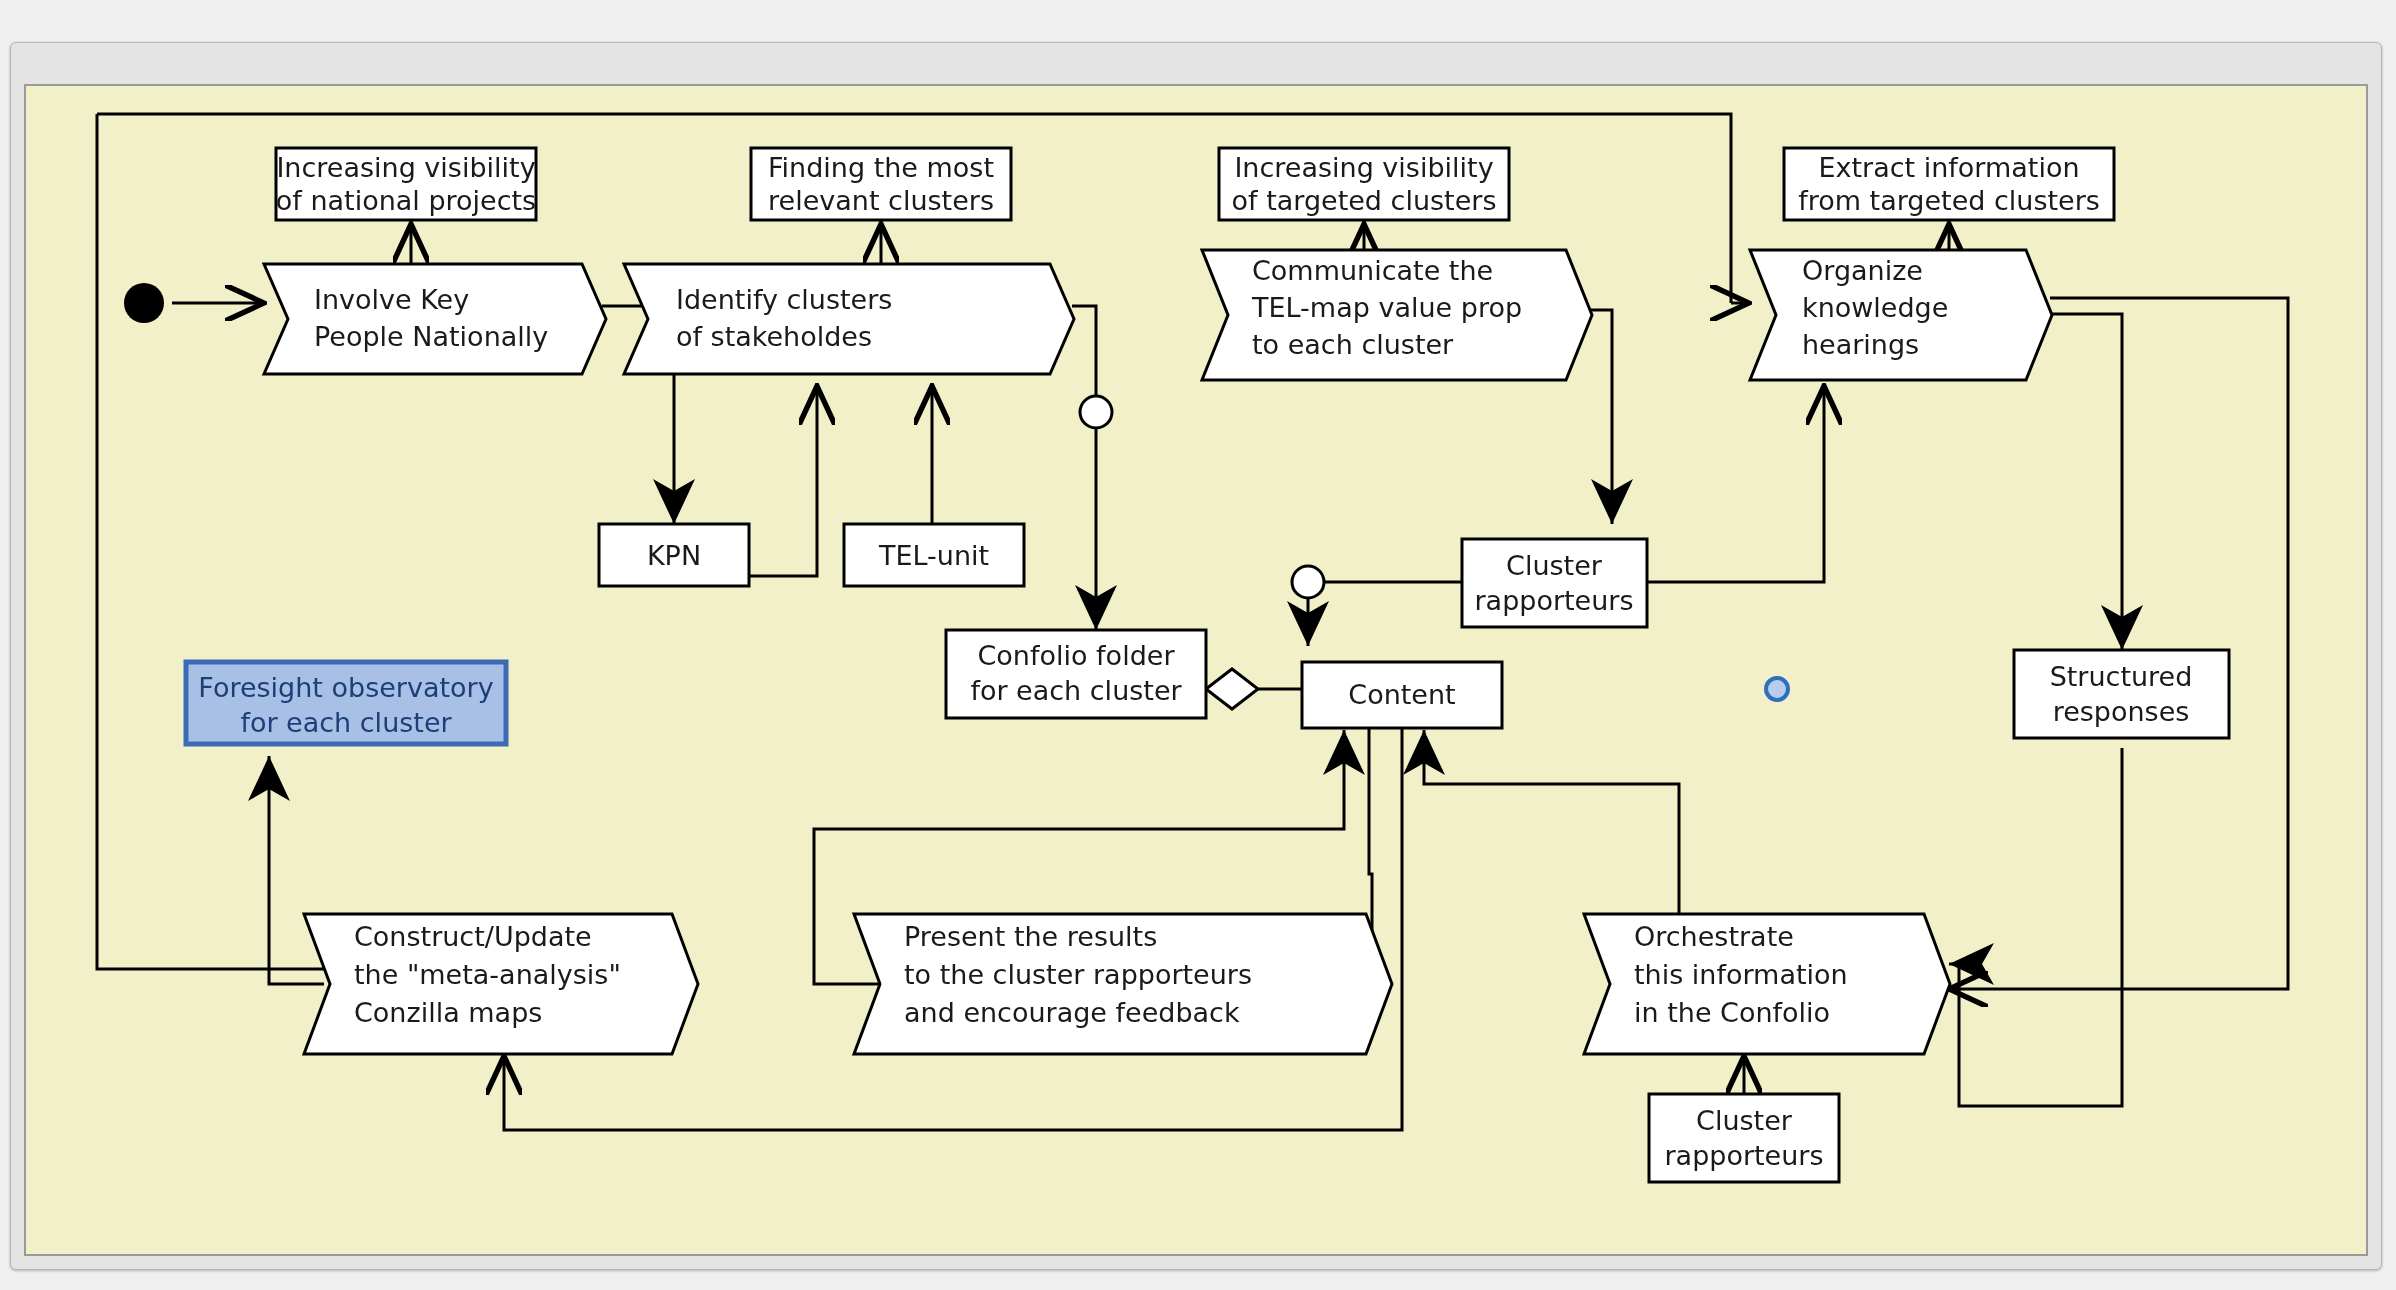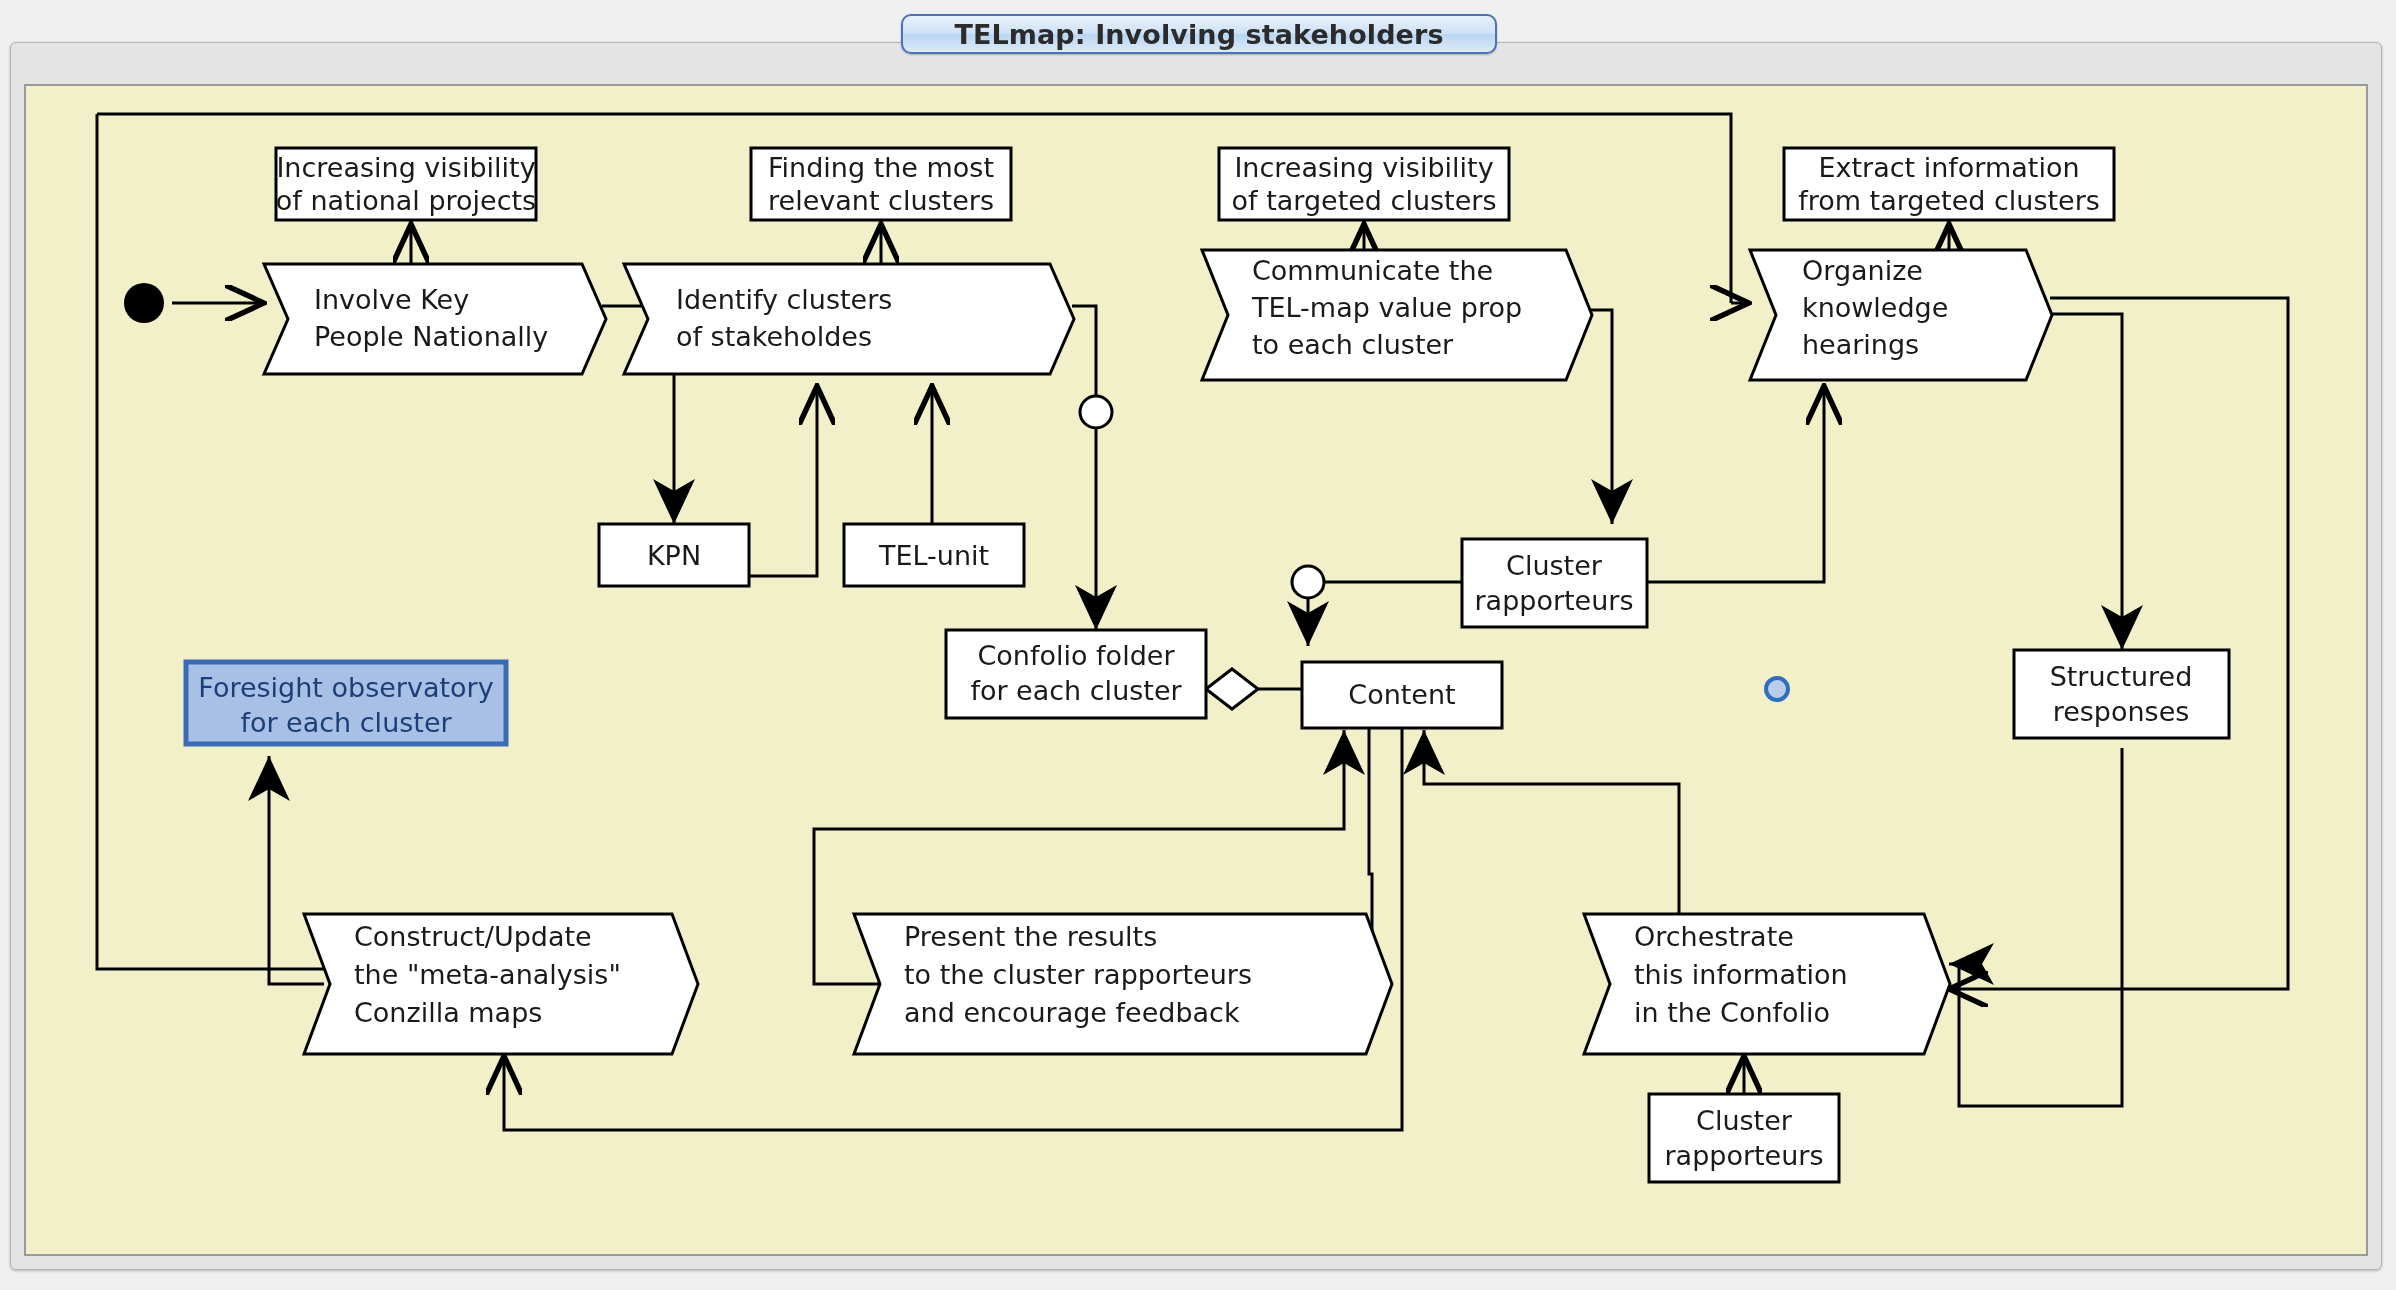--- a/index.html
+++ b/index.html
@@ -66,23 +66,20 @@
 </style>
 </head>
 <body>
 
 <div id="app">
 
   <div id="window-frame"></div>
 
   <div id="canvas-border"></div>
 
-  <div id="title-tab">
-    <span>TELmap: Involving stakeholders</span>
-  </div>
 
   <svg id="diagram" viewBox="0 0 2344 1172">
     <defs>
       <marker id="arrow-open" viewBox="0 0 14 12" refX="13" refY="6" markerWidth="14" markerHeight="12" orient="auto-start-reverse">
         <path d="M0,0 L13,6 L0,12" fill="none" stroke="#000" stroke-width="1.8"></path>
       </marker>
       <marker id="arrow-solid" viewBox="0 0 16 14" refX="15" refY="7" markerWidth="16" markerHeight="14" orient="auto-start-reverse">
         <path d="M0,0 L15,7 L0,14 L4,7 Z" fill="#000"></path>
       </marker>
     </defs>

